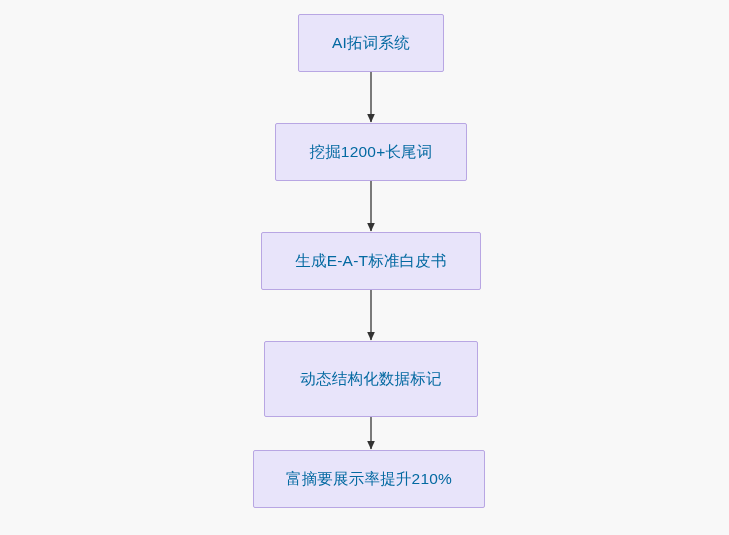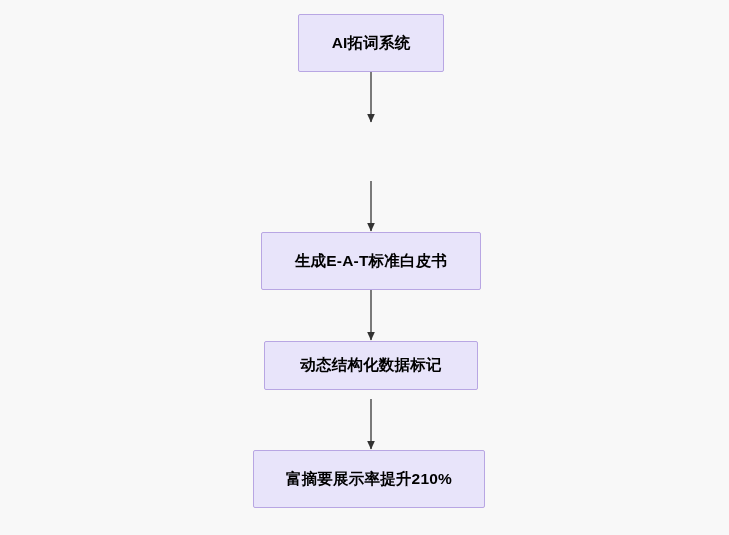--- a/index.html
+++ b/index.html
@@ -25,39 +25,38 @@
 
   .node {
     position: absolute;
     box-sizing: border-box;
     background: #e8e4fa;
     border: 1.5px solid #b8a6e3;
     border-radius: 2px;
     display: flex;
     align-items: center;
     justify-content: center;
-    color: #000000;
+    color: #0369a1;
     font-size: 15.5px;
     line-height: 1.2;
     letter-spacing: 0.2px;
     white-space: nowrap;
     user-select: none;
-    font-weight: bold;
   }
 
   .node-label {
     display: block;
     text-align: center;
   }
 
   
   .node-1 { left: 298px; top: 14px;  width: 146px; height: 58px; }
   .node-2 { left: 275px; top: 123px; width: 192px; height: 58px; }
   .node-3 { left: 261px; top: 232px; width: 220px; height: 58px; }
-  .node-4 { left: 264px; top: 341px; width: 214px; height: 49px; }
+  .node-4 { left: 264px; top: 341px; width: 214px; height: 76px; }
   .node-5 { left: 253px; top: 450px; width: 232px; height: 58px; }
 
   .edge-layer {
     position: absolute;
     left: 0;
     top: 0;
     width: 729px;
     height: 535px;
     pointer-events: none;
   }
@@ -85,20 +84,23 @@
     </g>
     <g>
       <line x1="371" y1="399" x2="371" y2="449" stroke="#7a7a7a" stroke-width="2" marker-end="url(#arrowhead)"></line>
     </g>
   </svg>
 
   <div class="node node-1">
     <span class="node-label">AI拓词系统</span>
   </div>
 
+  <div class="node node-2">
+    <span class="node-label">挖掘1200+长尾词</span>
+  </div>
 
   <div class="node node-3">
     <span class="node-label">生成E-A-T标准白皮书</span>
   </div>
 
   <div class="node node-4">
     <span class="node-label">动态结构化数据标记</span>
   </div>
 
   <div class="node node-5">

